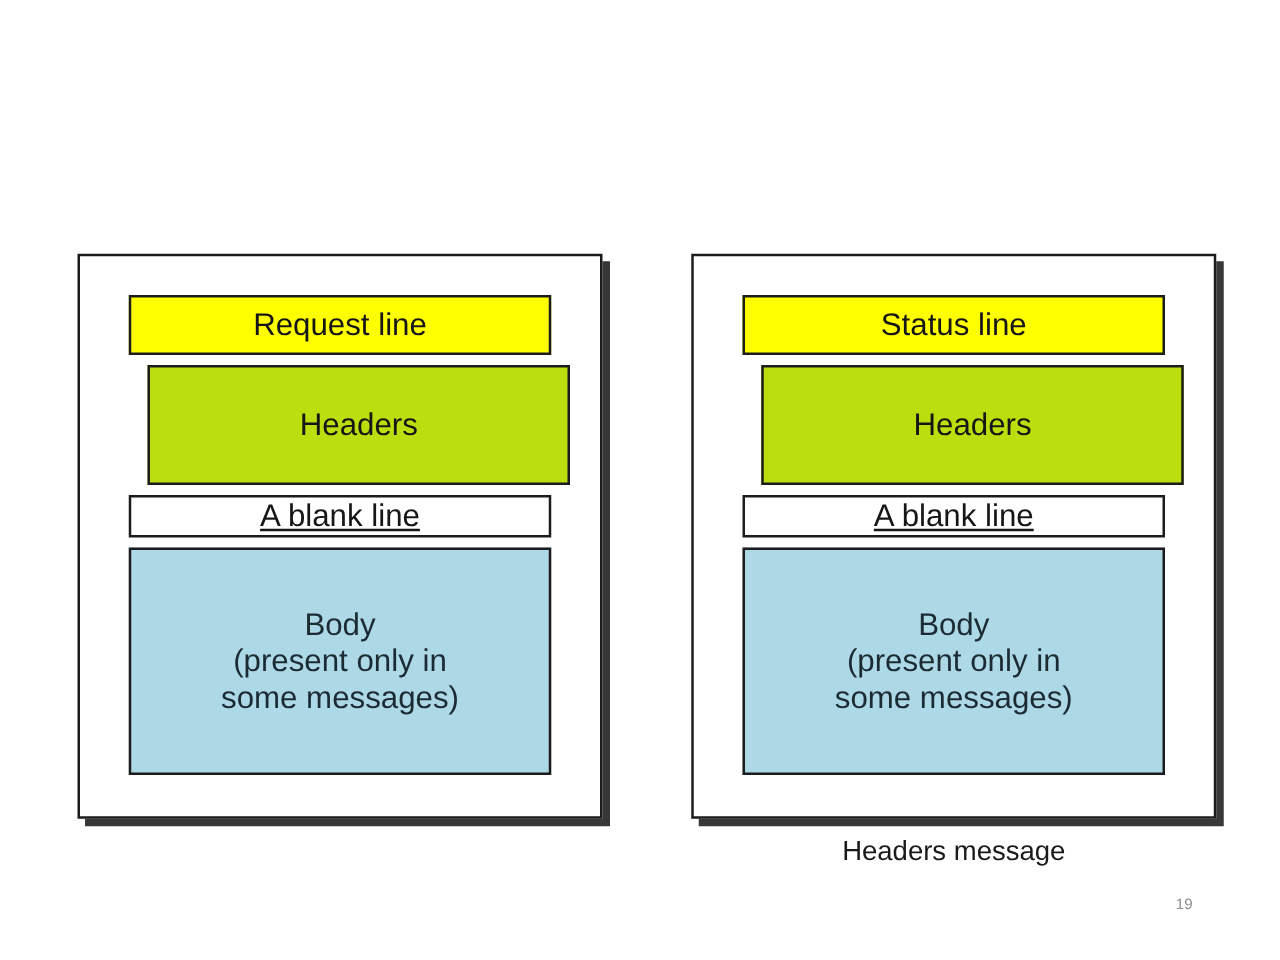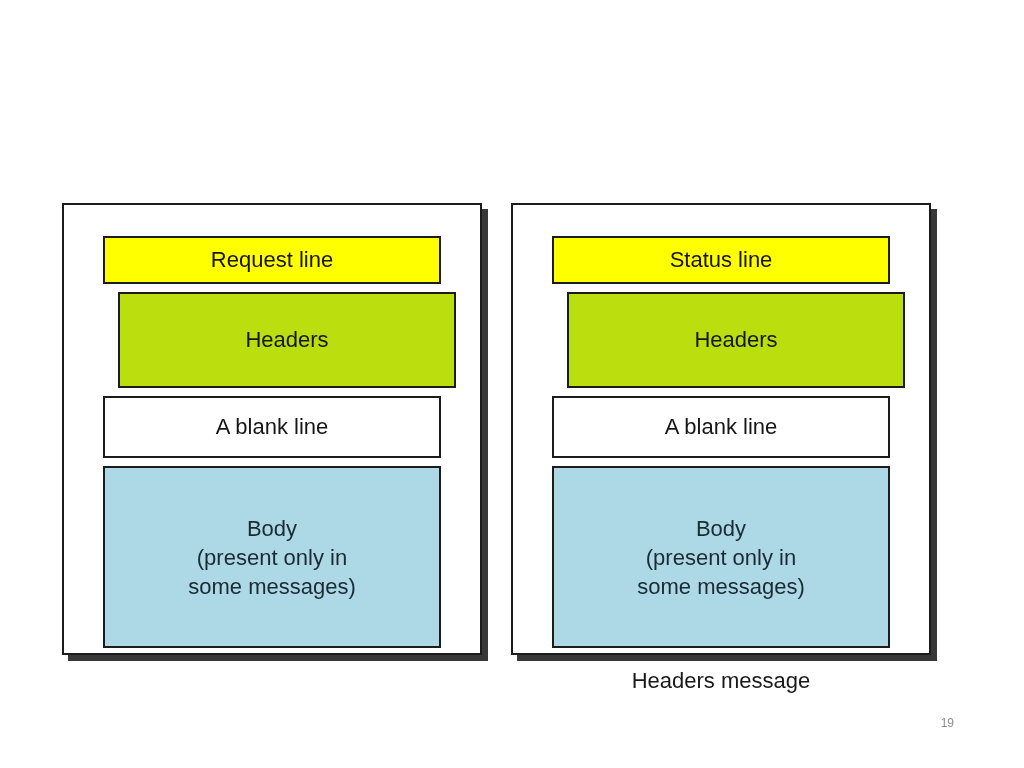--- a/index.html
+++ b/index.html
@@ -23,48 +23,48 @@
     font-weight: 400;
     letter-spacing: -1px;
     color: #111111;
   }
   .panel {
     position: absolute;
     top: 203px;
     width: 420px;
   }
   .panel-left  { left: 62px; }
-  .panel-right { left: 511px; }
+  .panel-right { left: 553px; }
   .outer-box {
     box-sizing: border-box;
     width: 420px;
     height: 452px;
     background: #ffffff;
     border: 2px solid #1c1c1c;
     box-shadow: 6px 6px 0 #383838;
     padding-top: 31px;
     display: flex;
     flex-direction: column;
     align-items: center;
     gap: 8px;
   }
   .field {
     box-sizing: border-box;
     width: 338px;
     border: 2px solid #1c1c1c;
     display: flex;
     align-items: center;
     justify-content: center;
-    font-size: 22px;
+    font-size: 25px;
     color: #161616;
     text-align: center;
   }
   .field-line    { height: 48px; }
   .field-headers { height: 96px; margin-left: 30px; }
-  .field-blank   { height: 62px; background: #ffffff; }
+  .field-blank   { height: 34px; background: #ffffff; text-decoration: underline; }
   .field-body    {
     height: 182px;
     flex-direction: column;
     line-height: 29px;
     color: #1c2b33;
   }
   .caption {
     width: 420px;
     margin-top: 13px;
     text-align: center;

